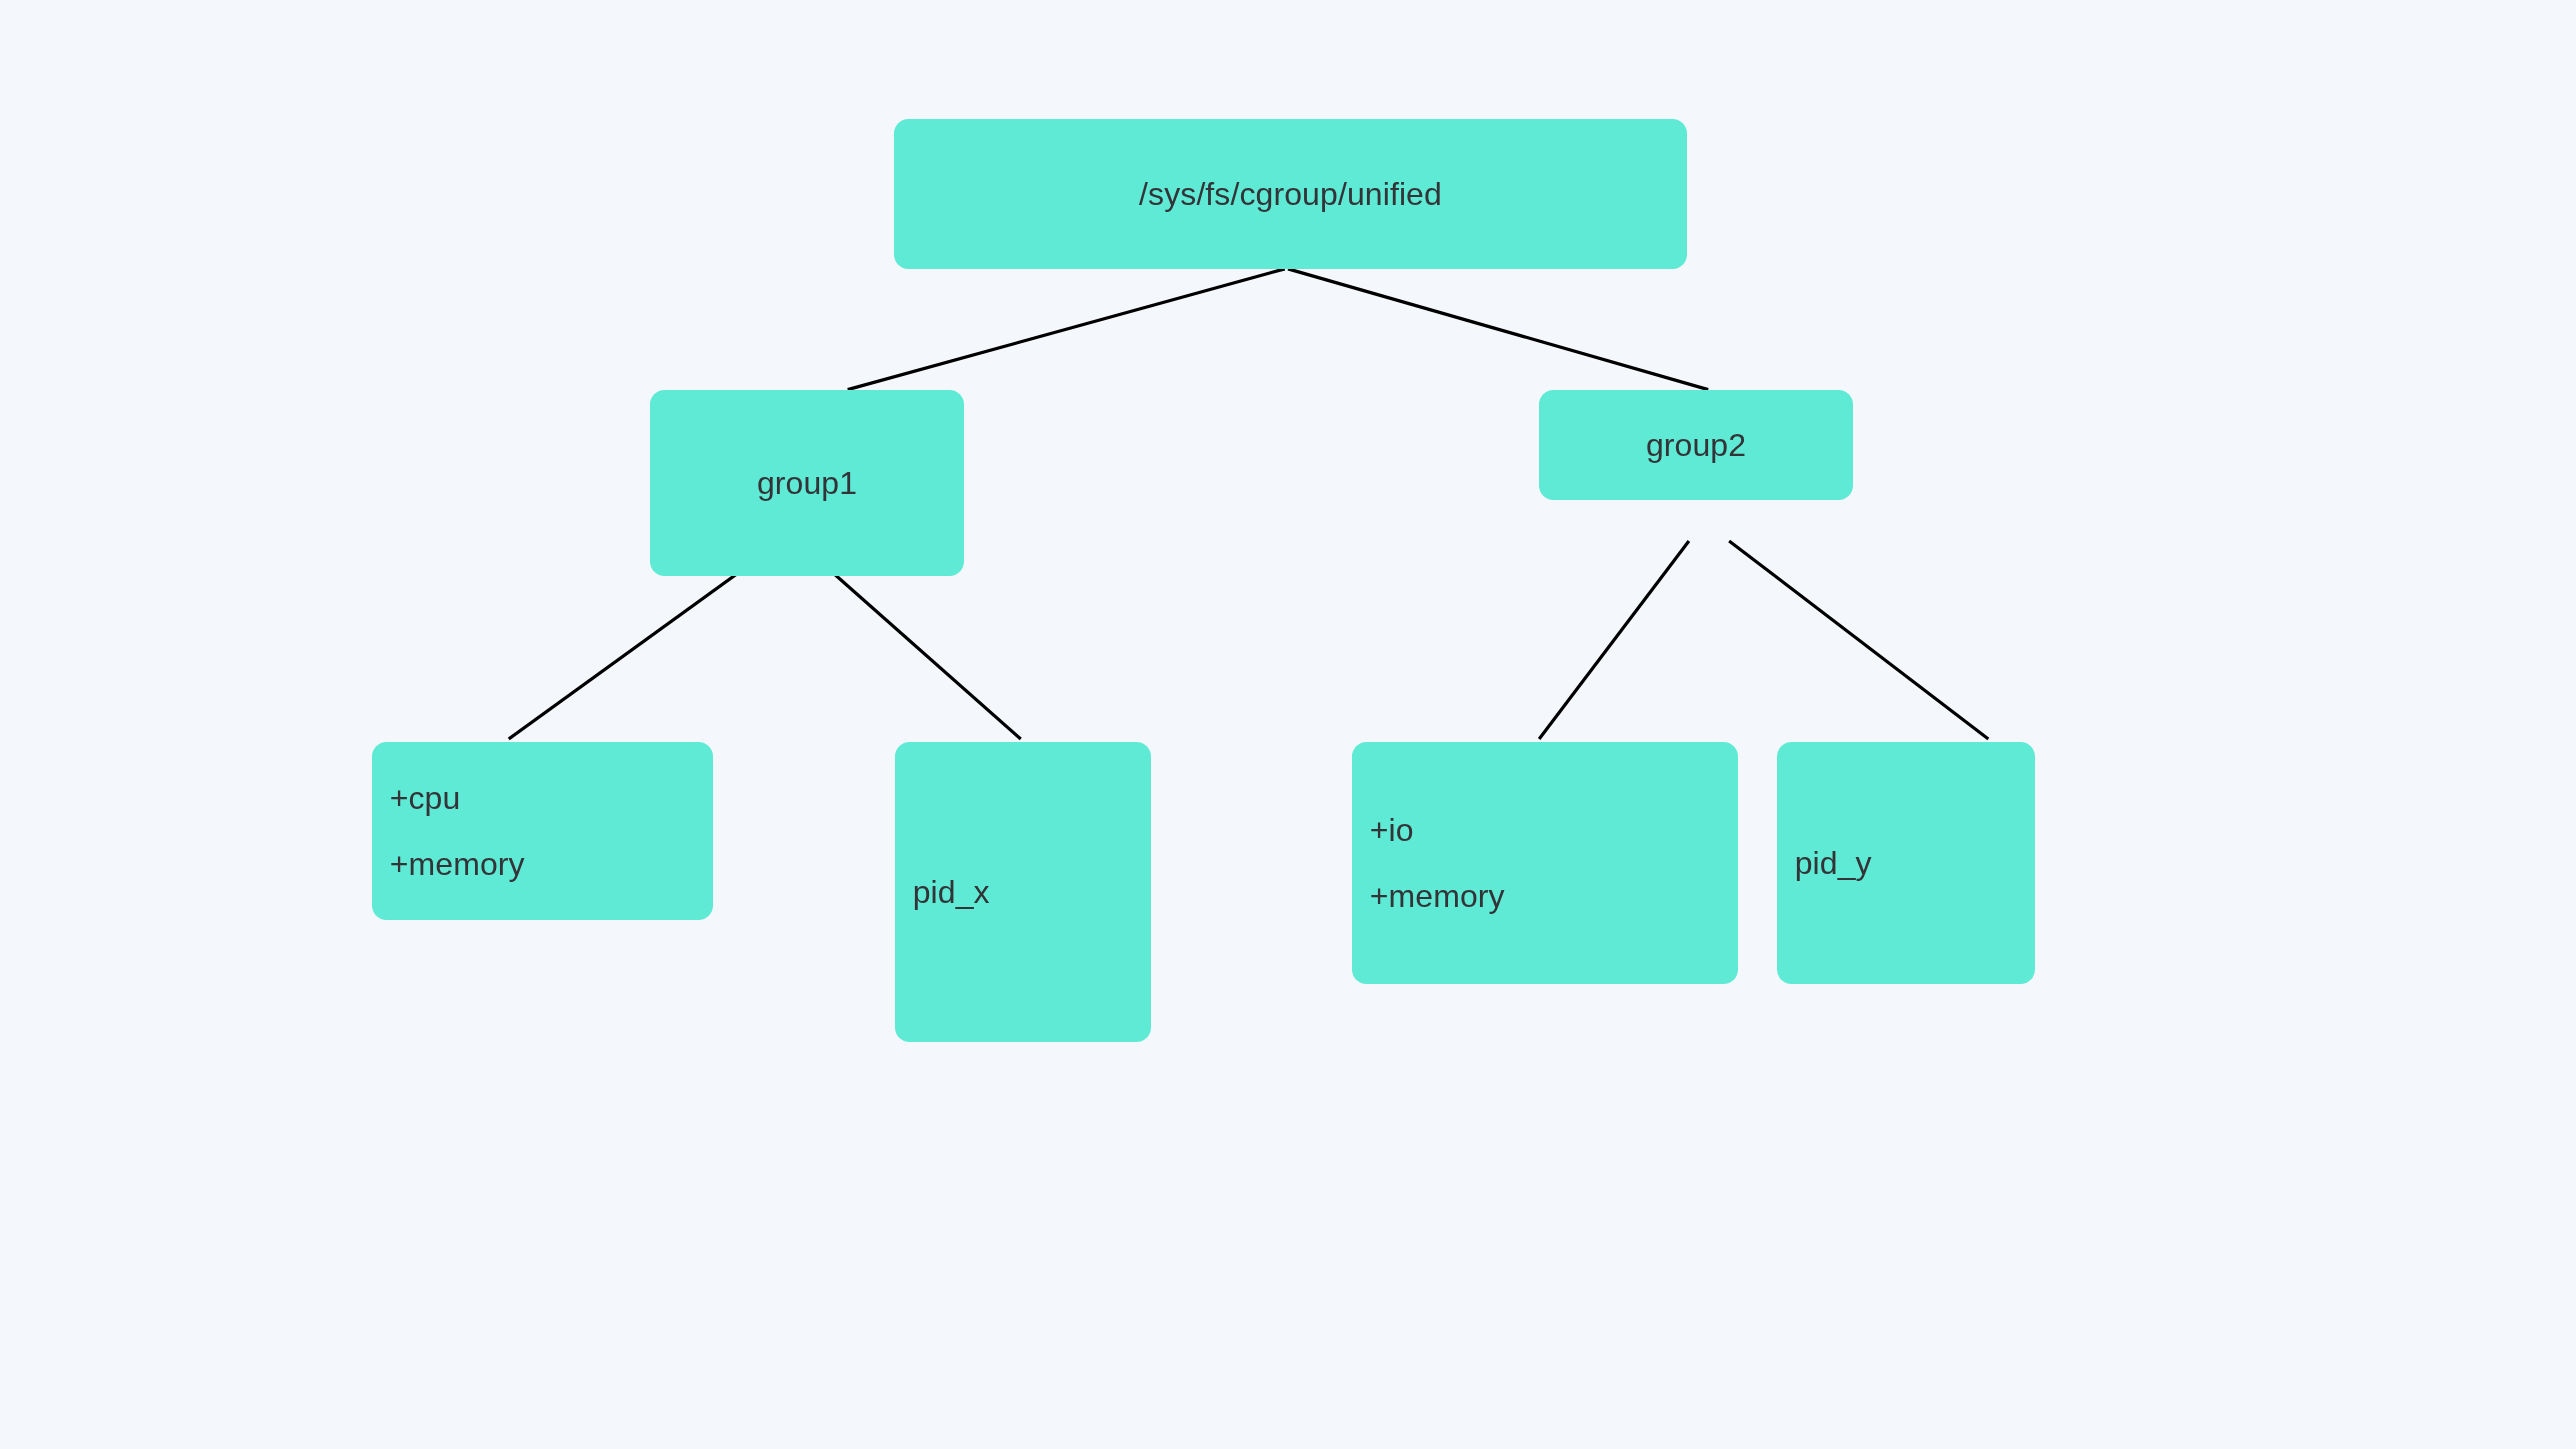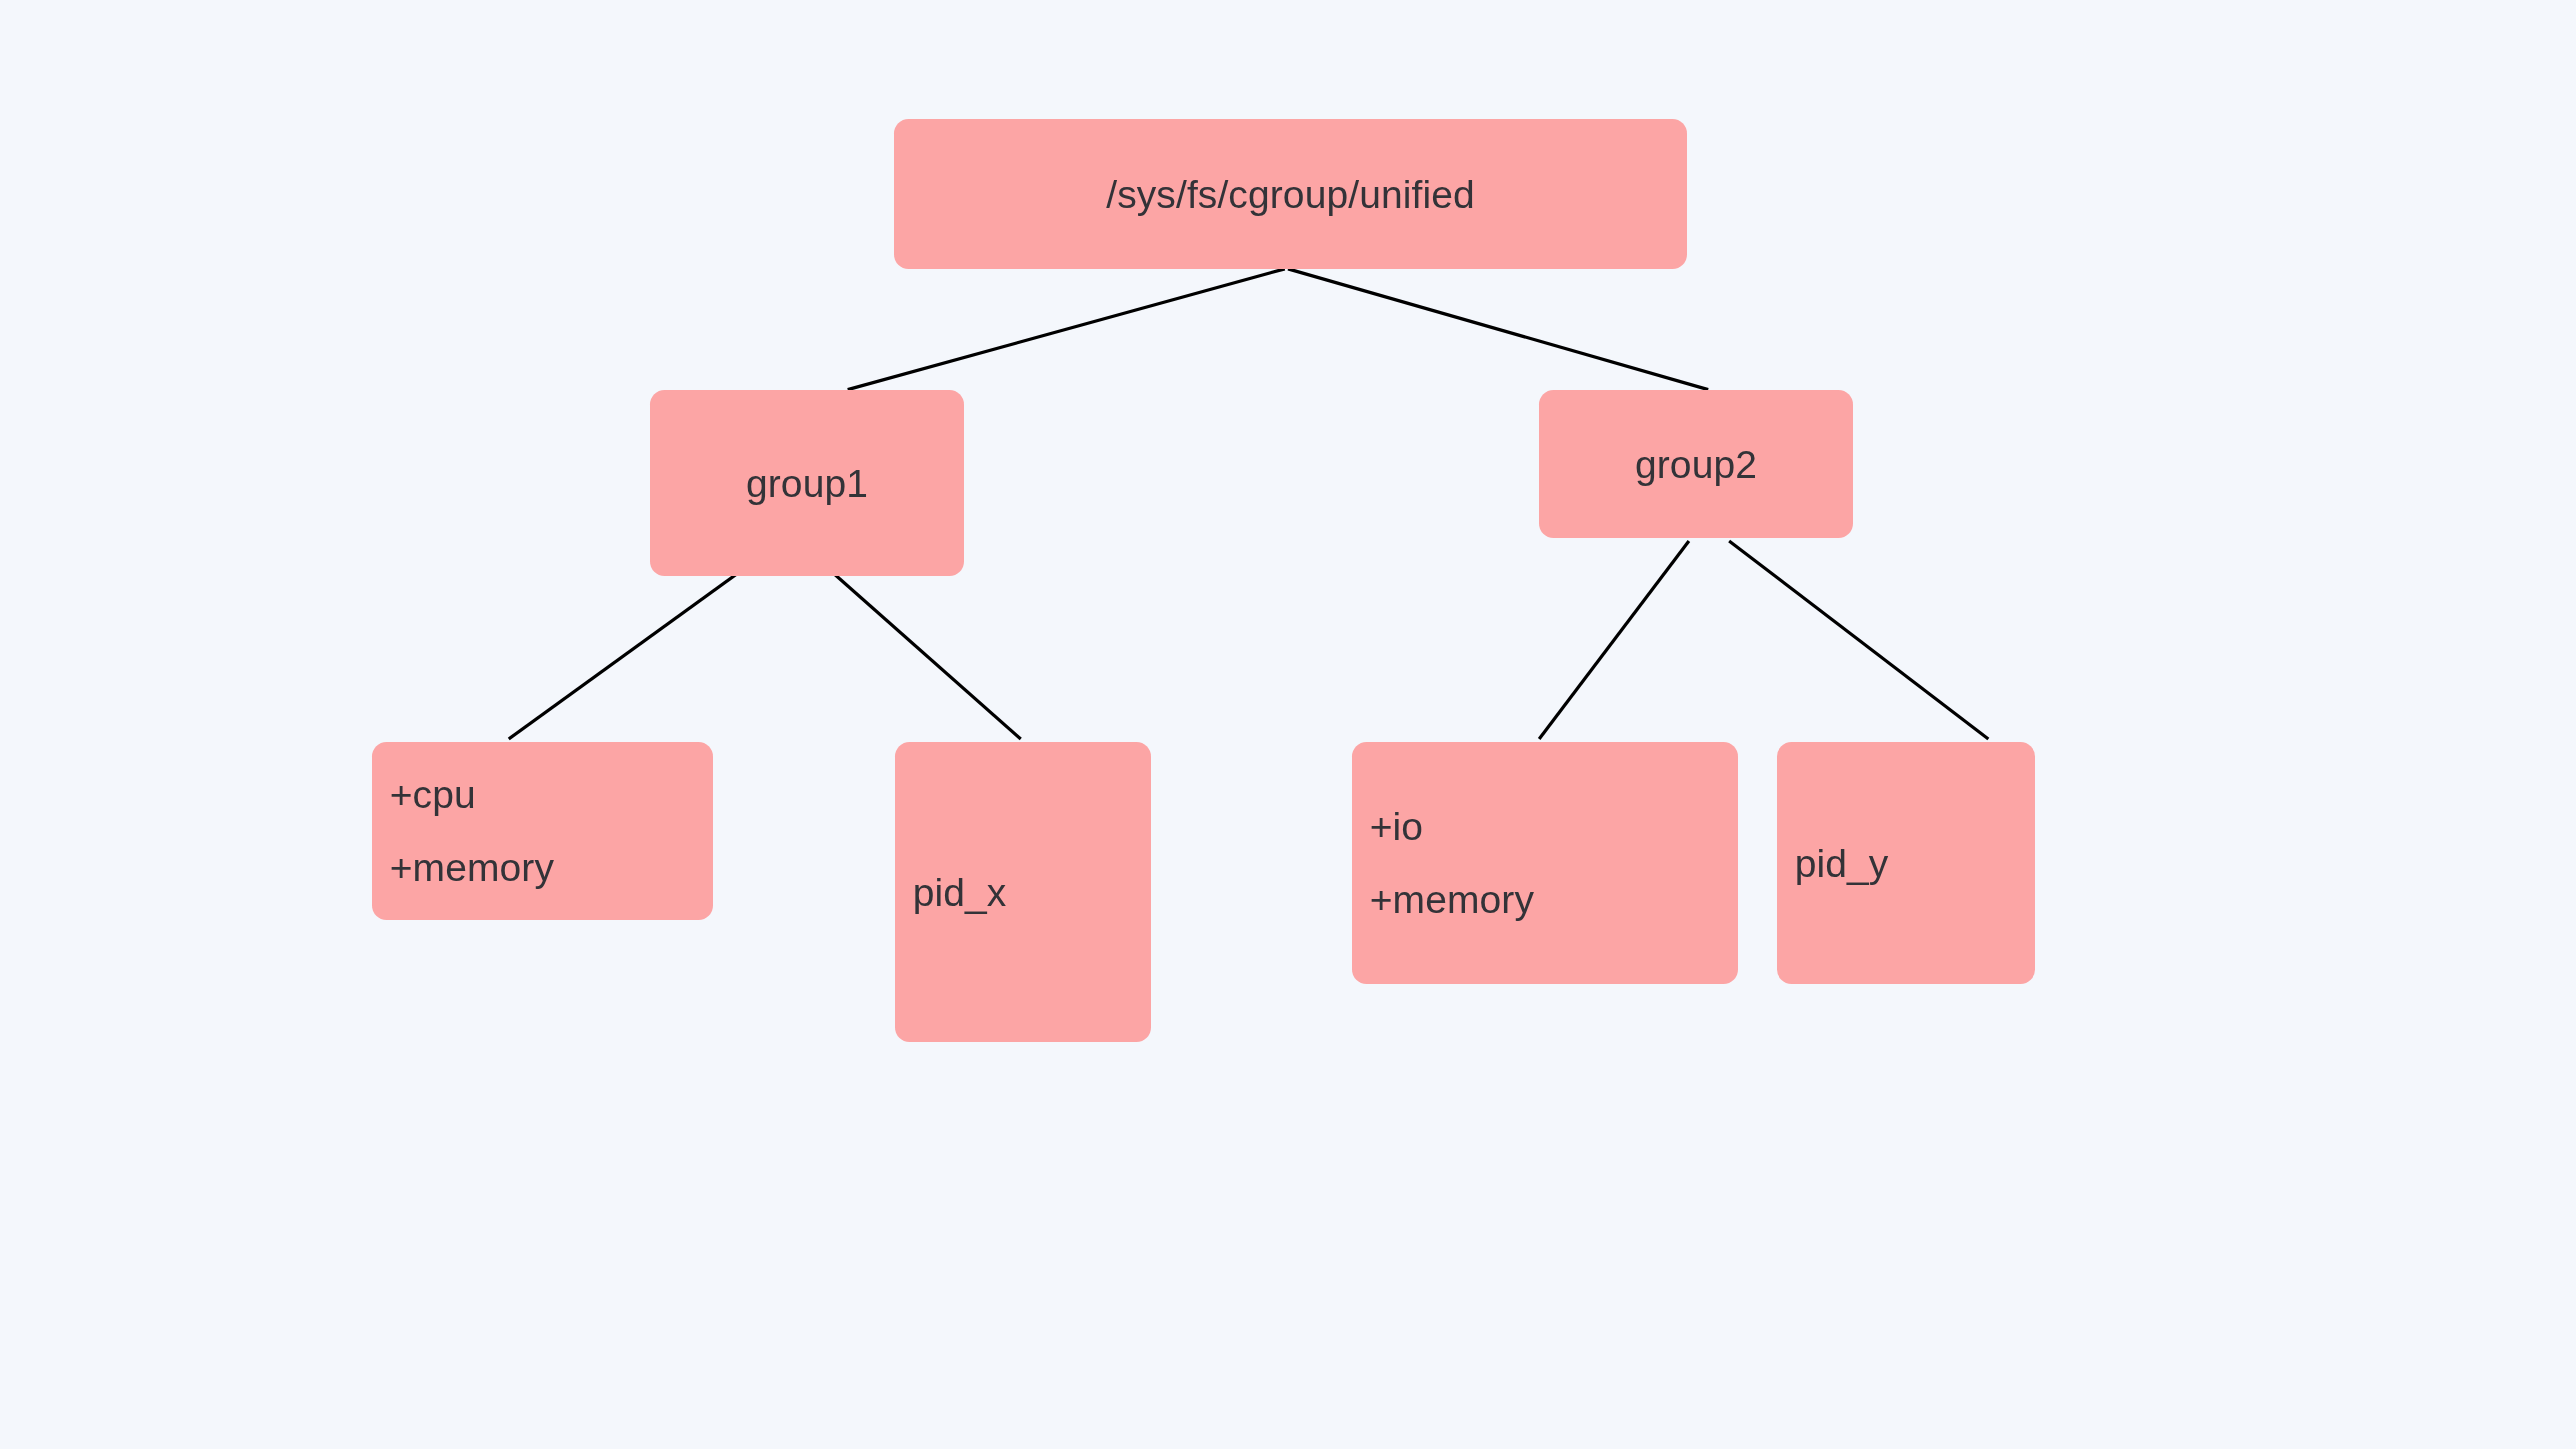--- a/index.html
+++ b/index.html
@@ -29,27 +29,27 @@
     top: 0;
     width: 2576px;
     height: 1449px;
     z-index: 1;
   }
 
   .node {
     position: absolute;
     z-index: 2;
     box-sizing: border-box;
-    background: #fca5a5;
+    background: #5eead4;
     border-radius: 14.5px;
     display: flex;
     flex-direction: column;
     justify-content: center;
     color: #333338;
-    font-size: 39px;
+    font-size: 32px;
     line-height: 1.0;
     letter-spacing: 0.1px;
     white-space: pre;
   }
 
   
   .node.center {
     align-items: center;
     text-align: center;
   }
@@ -66,21 +66,21 @@
   }
 
   
   .node.left .node-line + .node-line {
     margin-top: 34px;
   }
 
   
   #node-root      { left: 894px; top: 119px;  width: 793px; height: 150px; }
   #node-group1    { left: 650px;  top: 390px;  width: 314px; height: 186px; }
-  #node-group2    { left: 1539px; top: 390px;  width: 314px; height: 148px; }
+  #node-group2    { left: 1539px; top: 390px;  width: 314px; height: 110px; }
   #node-cpu-mem   { left: 372px;  top: 742px;  width: 341px; height: 178px; }
   #node-pid-x     { left: 895px; top: 742px;  width: 256px; height: 300px; }
   #node-io-mem    { left: 1352px; top: 742px;  width: 386px; height: 242px; }
   #node-pid-y     { left: 1777px; top: 742px;  width: 258px; height: 242px; }
 </style>
 </head>
 <body>
 
 <div id="diagram-canvas">
 

